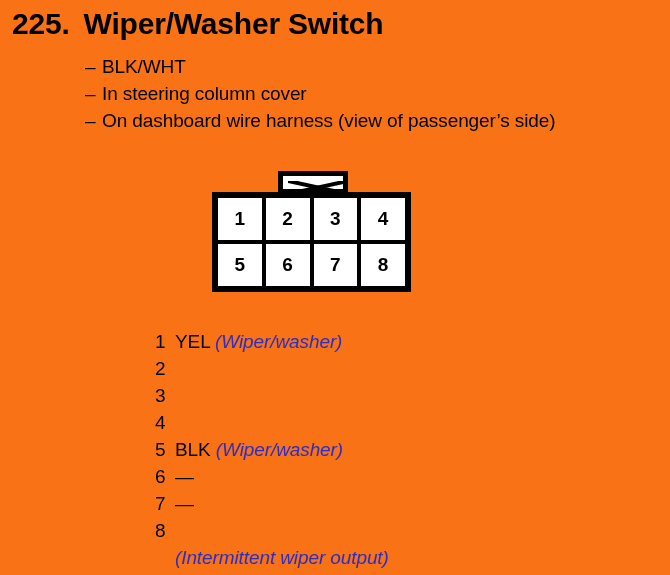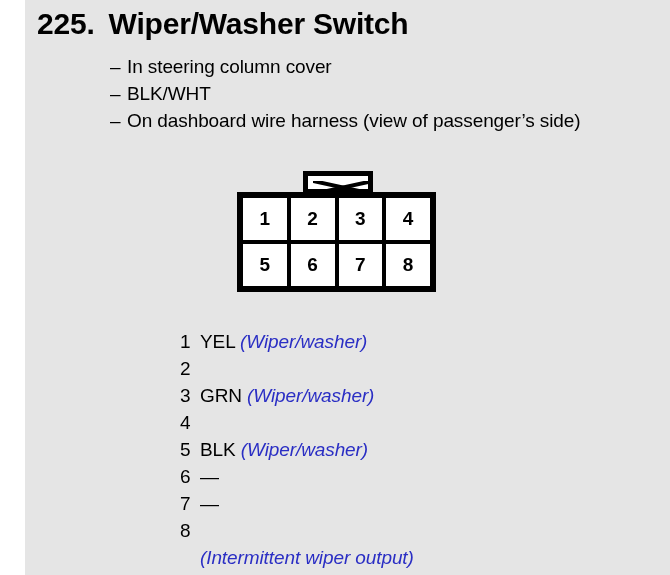--- a/index.html
+++ b/index.html
@@ -14,22 +14,21 @@
     position: relative;
     overflow: hidden;
     font-family: "Liberation Sans", sans-serif;
     color: #000000;
     -webkit-font-smoothing: antialiased;
   }
 
   .page {
     position: absolute;
     inset: 0;
-    background: #e5e5e5;
-    margin-left: 25px;
+    background: #f97316;
   }
 
   
   .title {
     position: absolute;
     left: 12px;
     top: 6px;
     font-size: 30px;
     font-weight: bold;
     letter-spacing: -0.2px;
@@ -151,24 +150,24 @@
 <body>
 
 <div class="page">
 
   <div class="title">
     <span class="num">225.</span><span>Wiper/Washer Switch</span>
   </div>
 
   <div class="notes">
     <div class="note-line">
+      <span class="dash">–</span><span>BLK/WHT</span>
+    </div>
+    <div class="note-line">
       <span class="dash">–</span><span>In steering column cover</span>
-    </div>
-    <div class="note-line">
-      <span class="dash">–</span><span>BLK/WHT</span>
     </div>
     <div class="note-line">
       <span class="dash">–</span><span>On dashboard wire harness (view of passenger’s side)</span>
     </div>
   </div>
 
   <div class="connector">
 
     <div class="tab">
       <svg width="60" height="13" viewBox="0 0 60 13" style="left:5px; top:5px;">
@@ -199,21 +198,20 @@
       <span class="pin-num">1</span>
       <span class="pin-body"><span>YEL</span> <span class="desc">(Wiper/washer)</span></span>
     </div>
 
     <div class="pin-row">
       <span class="pin-num">2</span>
     </div>
 
     <div class="pin-row">
       <span class="pin-num">3</span>
-      <span class="pin-body"><span>GRN</span> <span class="desc">(Wiper/washer)</span></span>
     </div>
 
     <div class="pin-row">
       <span class="pin-num">4</span>
     </div>
 
     <div class="pin-row">
       <span class="pin-num">5</span>
       <span class="pin-body"><span>BLK</span> <span class="desc">(Wiper/washer)</span></span>
     </div>

